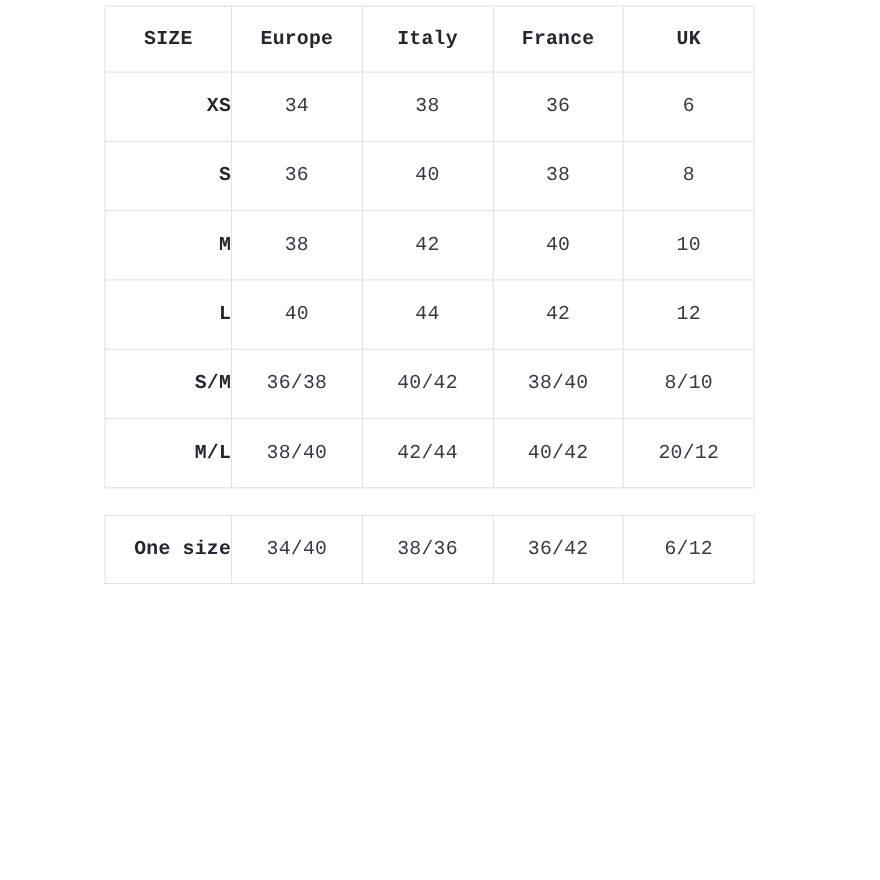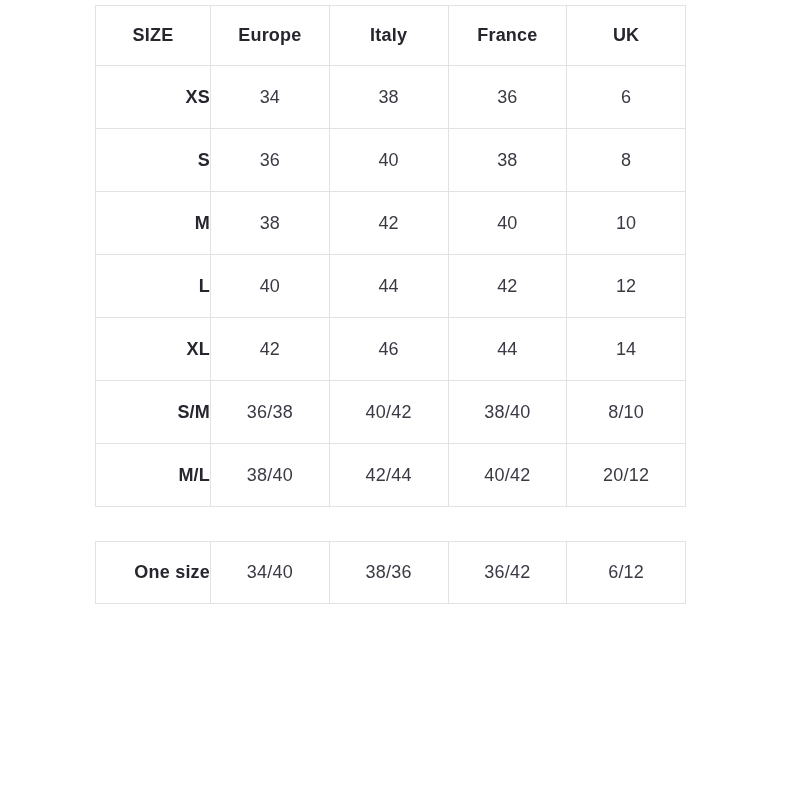--- a/index.html
+++ b/index.html
@@ -9,20 +9,21 @@
     background: #ffffff;
     font-family: "Liberation Sans", "DejaVu Sans", sans-serif;
   }
   .page {
     width: 800px;
     height: 800px;
     background: #ffffff;
     padding-top: 5px;
     padding-left: 95px;
     overflow: hidden;
+    font-family: Liberation Mono, monospace;
   }
   table.size-table {
     border-collapse: collapse;
     table-layout: fixed;
     width: 590px;
     background: #ffffff;
   }
   table.size-table col.col-label { width: 115px; }
   table.size-table col.col-val   { width: 118.75px; }
   table.size-table th,
@@ -43,21 +44,21 @@
     font-weight: 700;
     color: #26262e;
     text-align: right;
   }
   table.size-table tbody td {
     font-weight: 400;
     color: #3a3a44;
     text-align: center;
   }
   #main-table tbody tr { height: 63px; }
-  #special-table { margin-top: 34px; }
+  #special-table { margin-top: 24px; }
   #special-table tbody tr { height: 62px; }
 </style>
 </head>
 <body>
 
 <div class="page">
 
   <table class="size-table" id="main-table">
     <colgroup>
       <col class="col-label">
@@ -98,27 +99,20 @@
           <td>10</td>
         </tr>
         <tr>
           <th>L</th>
           <td>40</td>
           <td>44</td>
           <td>42</td>
           <td>12</td>
         </tr>
         <tr>
-          <th>XL</th>
-          <td>42</td>
-          <td>46</td>
-          <td>44</td>
-          <td>14</td>
-        </tr>
-        <tr>
           <th>S/M</th>
           <td>36/38</td>
           <td>40/42</td>
           <td>38/40</td>
           <td>8/10</td>
         </tr>
         <tr>
           <th>M/L</th>
           <td>38/40</td>
           <td>42/44</td>

